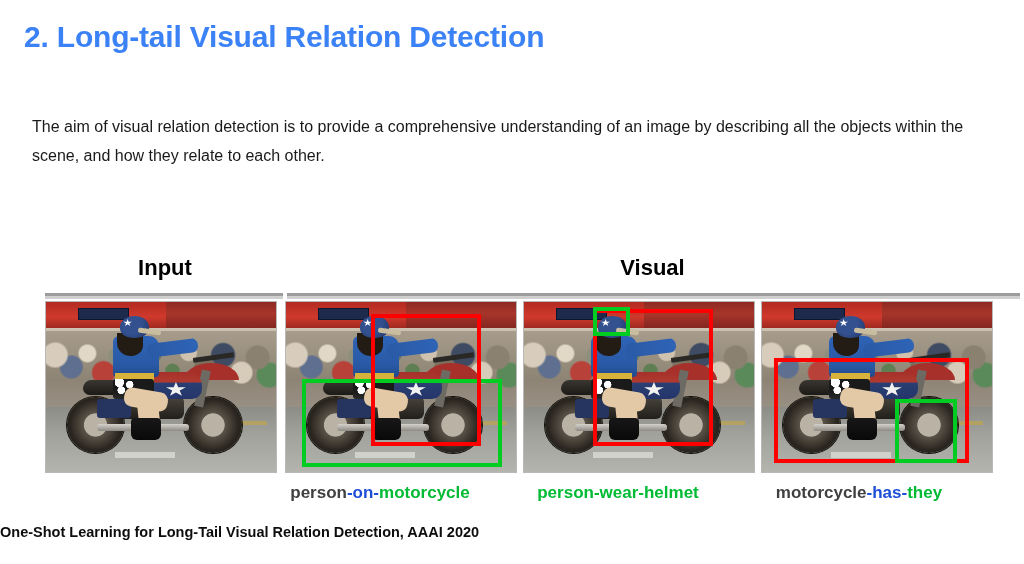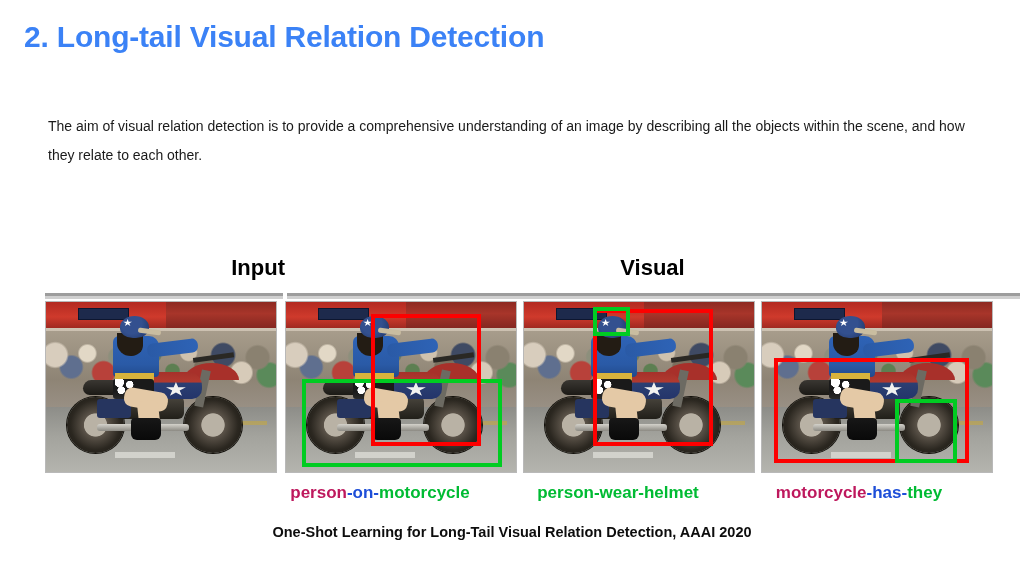--- a/index.html
+++ b/index.html
@@ -29,36 +29,35 @@
     color: #3b82f6;
     white-space: nowrap;
   }
 
   
   .body-text {
     position: absolute;
     left: 32px;
     top: 112px;
     width: 940px;
-    font-size: 14px;
+    font-size: 16px;
     line-height: 29px;
     color: #1a1a1a;
-    margin-left: 16px;
   }
 
   
   .col-heading {
     position: absolute;
     top: 255px;
     font-size: 22px;
     font-weight: bold;
     text-align: center;
     color: #000000;
   }
-  #heading-input  { left: 45px;  width: 240px; text-align: right; }
+  #heading-input  { left: 45px;  width: 240px; }
   #heading-output { left: 285px; width: 735px; }
 
   
   .sep-bar {
     position: absolute;
     top: 293px;
     height: 6px;
     background: linear-gradient(to bottom,#9d9d9d 0%,#9d9d9d 45%,#cfcfcf 46%,#cfcfcf 100%);
   }
   #sep-bar-input  { left: 45px;  width: 238px; }
@@ -271,32 +270,32 @@
     position: absolute;
     top: 483px;
     font-size: 17px;
     font-weight: bold;
     text-align: center;
     white-space: nowrap;
   }
   #caption-1 { left: 240px; width: 280px; }
   #caption-2 { left: 478px; width: 280px; }
   #caption-3 { left: 714px; width: 290px; }
-  .tok-subject  { color: #be185d; }
+  .tok-subject  { color: #404040; }
   .tok-predicate{ color: #1d4ed8; }
   .tok-object   { color: #00bb33; }
   .tok-green    { color: #00bb33; }
 
   
   .citation {
     position: absolute;
     left: 0;
     top: 524px;
     width: 1024px;
-    text-align: center;
+    text-align: left;
     font-size: 14.5px;
     font-weight: bold;
     color: #0d0d0d;
   }
 </style>
 </head>
 <body>
 
 <div class="slide-title">2. Long-tail Visual Relation Detection</div>
 

